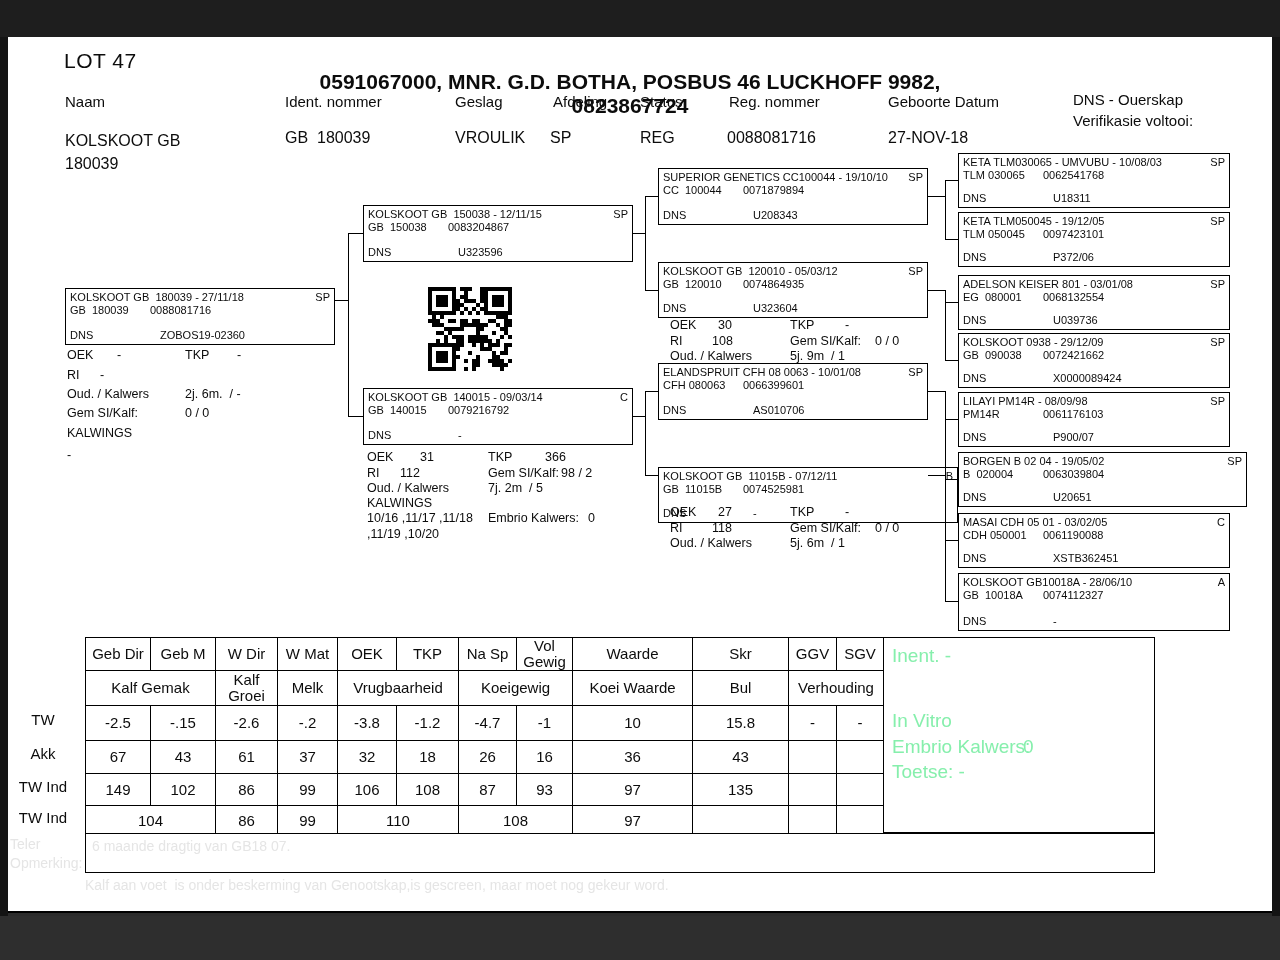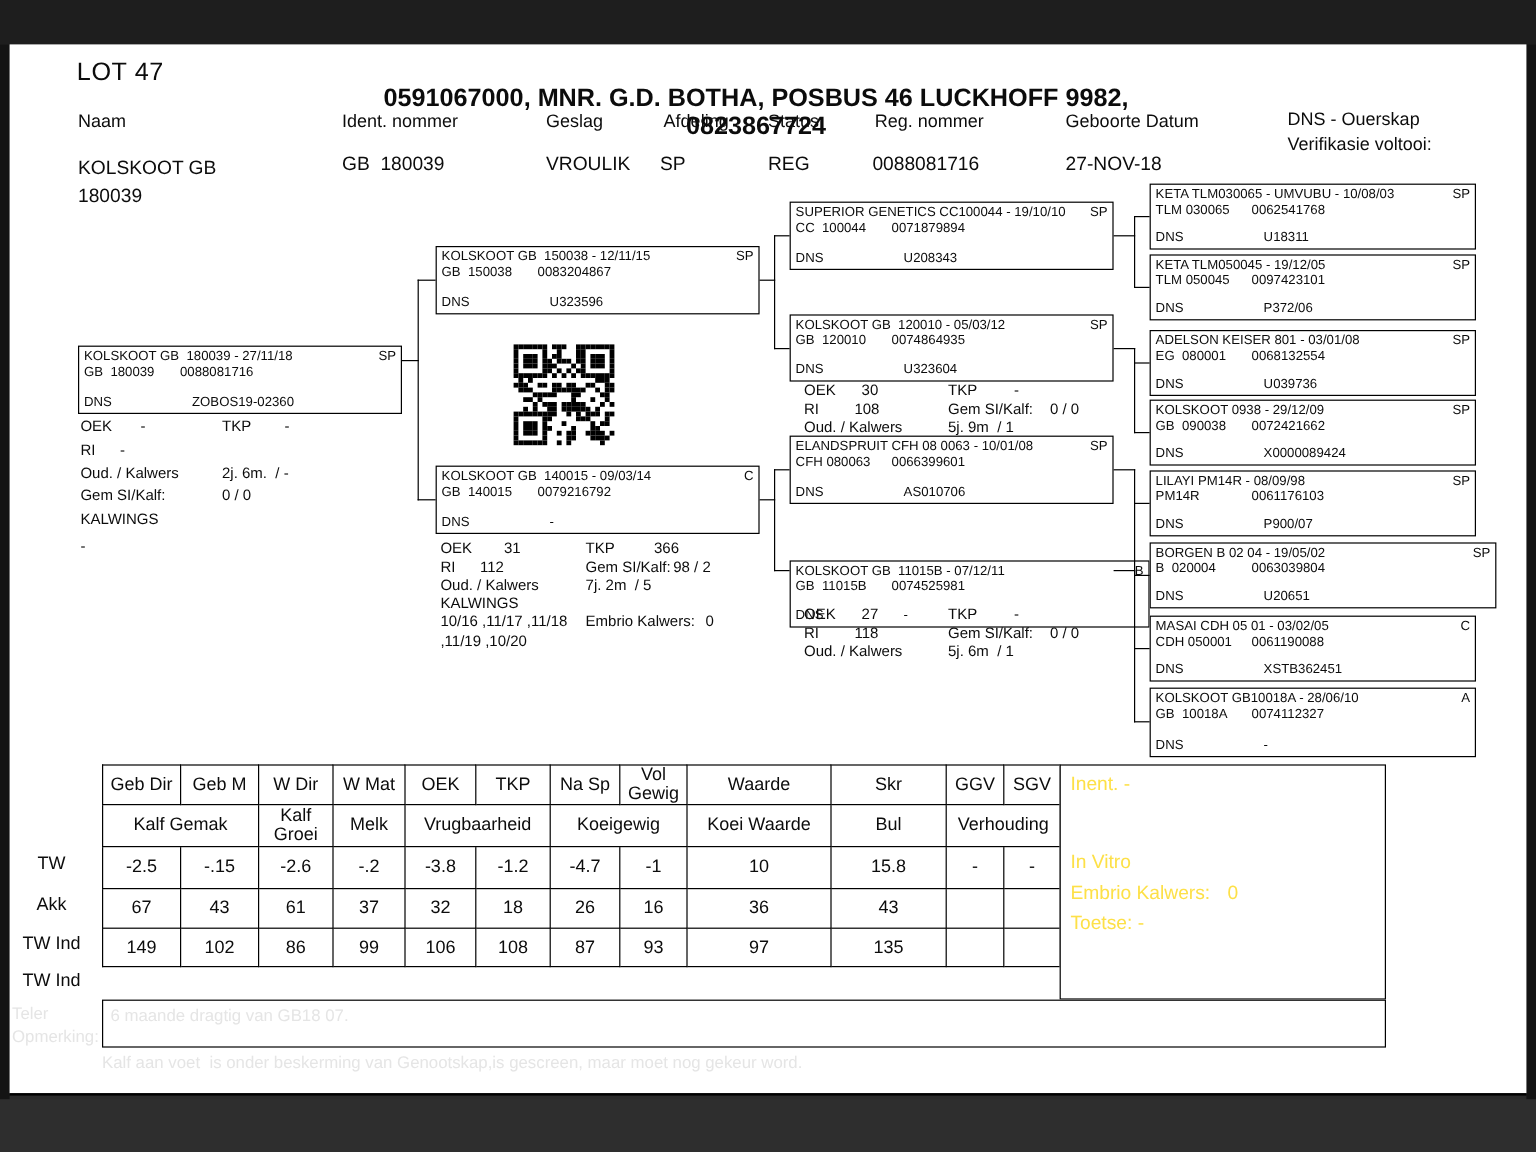--- a/index.html
+++ b/index.html
@@ -23,21 +23,21 @@
   .pbox .idcol { display:inline-block; width:80px; }
   .pbox .dnsrow { position:absolute; left:4px; bottom:2px; }
   .pbox .dnslab { display:inline-block; width:90px; }
   .line { position:absolute; background:#000; }
   .s { position:absolute; font-size:12.5px; color:#0c0c0c; }
   .qr { position:absolute; }
   table.ebv { position:absolute; left:85px; top:637px; border-collapse:collapse; table-layout:fixed; }
   table.ebv td { border:1.5px solid #000; text-align:center; vertical-align:middle; font-size:15px; color:#0c0c0c; line-height:16px; padding:0 2px; }
   .rowlab { position:absolute; left:8px; width:70px; text-align:center; font-size:15px; color:#0c0c0c; }
   .panelbox { position:absolute; border:1.5px solid #000; background:#fff; }
-  .ptext { position:absolute; font-size:16px; color:#fde047; }
+  .ptext { position:absolute; font-size:19px; color:#86efac; }
   .small14 { font-size:14px; color:#e5e5e5; }
 </style>
 </head>
 <body>
 
 <div class="canvas">
   <div class="bar top"></div>
   <div class="bar bottom"></div>
   <div class="bar left"></div>
   <div class="bar right"></div>
@@ -583,20 +583,31 @@
       <td>99</td>
       <td>106</td>
       <td>108</td>
       <td>87</td>
       <td>93</td>
       <td>97</td>
       <td>135</td>
       <td></td>
       <td></td>
     </tr>
+    <tr style="height:31px;">
+      <td colspan="2">104</td>
+      <td>86</td>
+      <td>99</td>
+      <td colspan="2">110</td>
+      <td colspan="2">108</td>
+      <td>97</td>
+      <td></td>
+      <td></td>
+      <td></td>
+    </tr>
   </tbody>
     </table>
 
   <div class="panelbox" style="left:883px;top:637px;width:272px;height:196px;"></div>
   <div class="ptext" style="left:892px;top:645px;">Inent. -</div>
   <div class="ptext" style="left:892px;top:710px;">In Vitro</div>
   <div class="ptext" style="left:892px;top:736px;">Embrio Kalwers:</div>
   <div class="ptext" style="left:1023px;top:736px;">0</div>
   <div class="ptext" style="left:892px;top:761px;">Toetse: -</div>
 

